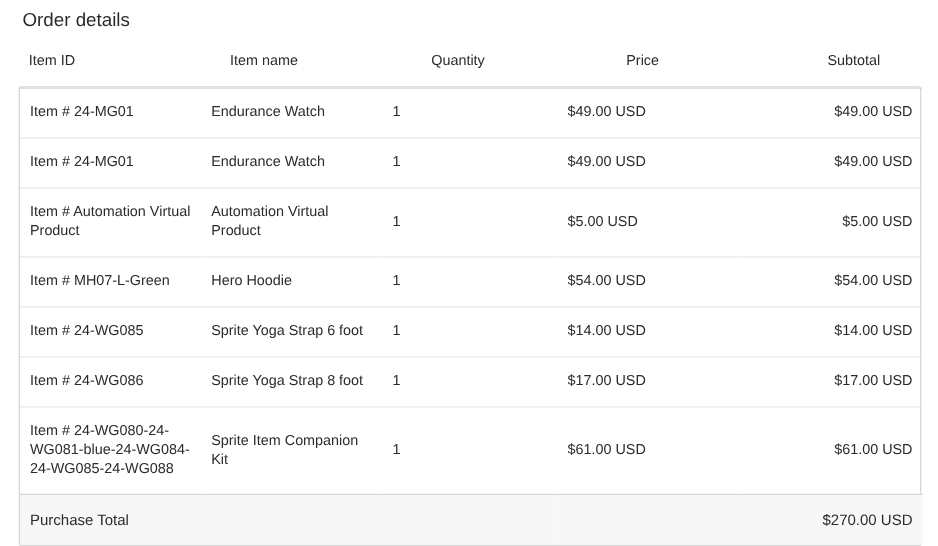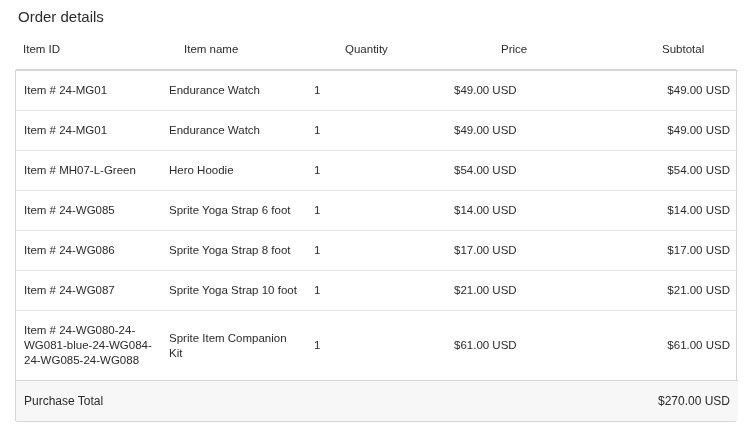--- a/index.html
+++ b/index.html
@@ -136,20 +136,27 @@
           <td class="cell-subtotal">$49.00 USD</td>
         </tr>
         <tr>
           <td>Item # 24-MG01</td>
           <td>Endurance Watch</td>
           <td>1</td>
           <td>$49.00 USD</td>
           <td class="cell-subtotal">$49.00 USD</td>
         </tr>
         <tr>
+          <td>Item # Automation Virtual Product</td>
+          <td>Automation Virtual Product</td>
+          <td>1</td>
+          <td>$5.00 USD</td>
+          <td class="cell-subtotal">$5.00 USD</td>
+        </tr>
+        <tr>
           <td>Item # MH07-L-Green</td>
           <td>Hero Hoodie</td>
           <td>1</td>
           <td>$54.00 USD</td>
           <td class="cell-subtotal">$54.00 USD</td>
         </tr>
         <tr>
           <td>Item # 24-WG085</td>
           <td>Sprite Yoga Strap 6 foot</td>
           <td>1</td>
@@ -157,27 +164,20 @@
           <td class="cell-subtotal">$14.00 USD</td>
         </tr>
         <tr>
           <td>Item # 24-WG086</td>
           <td>Sprite Yoga Strap 8 foot</td>
           <td>1</td>
           <td>$17.00 USD</td>
           <td class="cell-subtotal">$17.00 USD</td>
         </tr>
         <tr>
-          <td>Item # 24-WG087</td>
-          <td>Sprite Yoga Strap 10 foot</td>
-          <td>1</td>
-          <td>$21.00 USD</td>
-          <td class="cell-subtotal">$21.00 USD</td>
-        </tr>
-        <tr>
           <td>Item # 24-WG080-24-WG081-blue-24-WG084-24-WG085-24-WG088</td>
           <td>Sprite Item Companion Kit</td>
           <td>1</td>
           <td>$61.00 USD</td>
           <td class="cell-subtotal">$61.00 USD</td>
         </tr>
       </tbody>
       <tfoot class="totals">
         <tr>
           <td class="total-label" colspan="3">Purchase Total</td>

